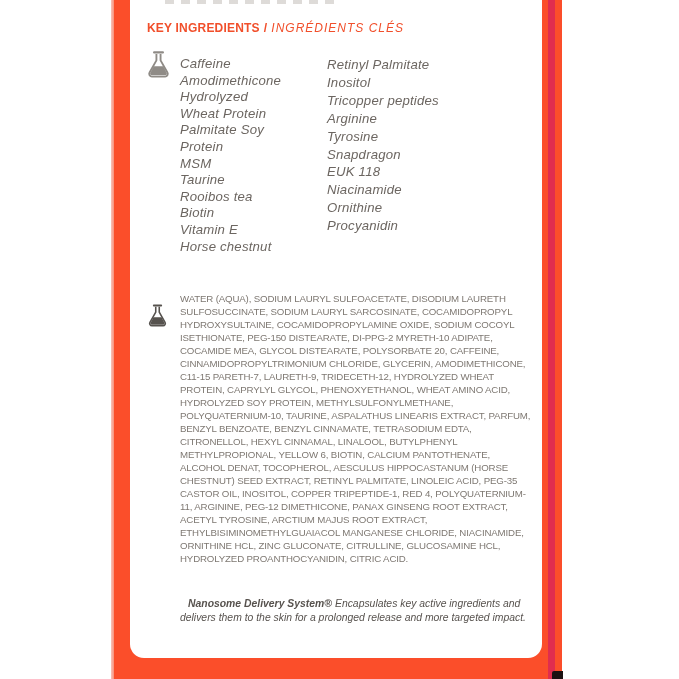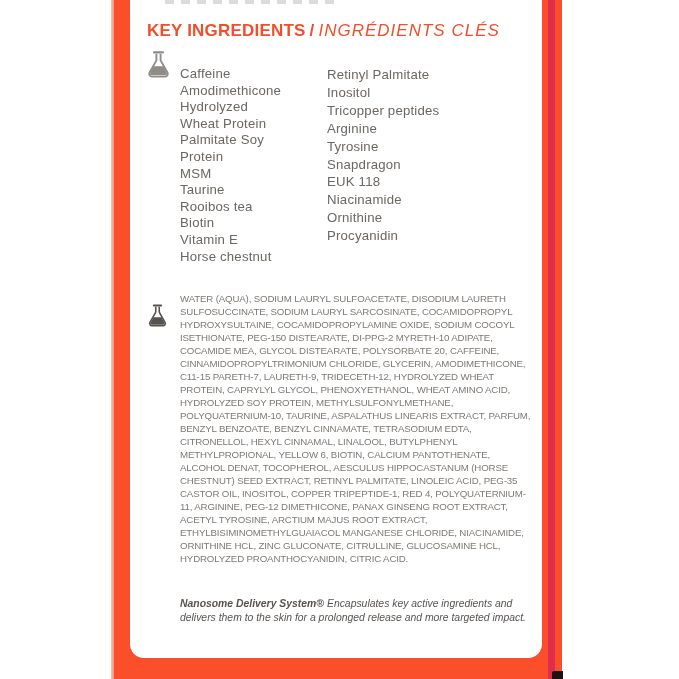--- a/index.html
+++ b/index.html
@@ -36,51 +36,51 @@
   }
 
   
   .top-fragment{
     position:absolute;left:35px;top:0;width:170px;height:4px;opacity:.35;
     background:repeating-linear-gradient(90deg,#a09890 0 9px,transparent 9px 16px);
   }
 
   .heading{
     position:absolute;left:17px;white-space:nowrap;
-    font-size:17px;letter-spacing:.2px;color:var(--heading,#f14f2b);
+    font-size:12px;letter-spacing:.2px;color:var(--heading,#f14f2b);
   }
   .heading .en{font-weight:bold;}
   .heading .sep{font-weight:bold;padding:0 4px;}
   .heading .fr{font-style:italic;font-weight:500;letter-spacing:1px;}
 
   .heading-key{top:21px;}
   .heading-ing{top:269px;}
 
   .flask{position:absolute;color:#8f8b86;}
   .flask-key{left:16px;top:51px;width:25px;height:28px;}
   .flask-ing{left:17px;top:304px;width:21px;height:24px;color:#56524e;}
 
-  .cols{position:absolute;left:50px;top:66px;display:flex;}
+  .cols{position:absolute;left:50px;top:56px;display:flex;font-style:italic;}
   .col{display:flex;flex-direction:column;color:#6c6661;font-size:13.2px;font-weight:500;}
   .col-left{width:147px;line-height:16.6px;}
   .col-left .item{width:100px;}
   .col-right{width:200px;line-height:17.9px;}
   .item{letter-spacing:.2px;}
 
   .inci{
     position:absolute;left:50px;top:292px;width:356px;
     font-size:9.7px;line-height:13px;letter-spacing:-0.15px;
     color:#7e7872;font-weight:500;
   }
 
   .footnote{
     position:absolute;left:50px;top:597px;width:360px;
     font-size:10.4px;line-height:14.2px;color:#57524e;font-style:italic;
   }
-  .footnote .lead{font-weight:bold;margin-right:3px;}
+  .footnote .lead{font-weight:bold;margin-right:3px;margin-left:8px;}
 </style>
 </head>
 <body>
 
 <div class="page">
 
   <div class="left-fringe"></div>
   <div class="frame"></div>
   <div class="accent-line"></div>
   <div class="black-mark"></div>

